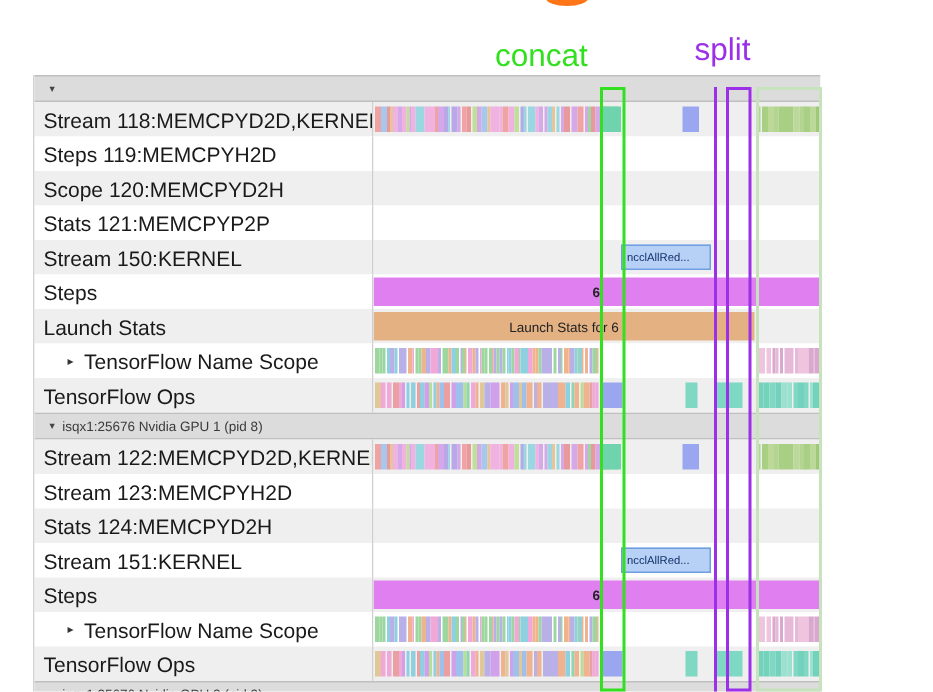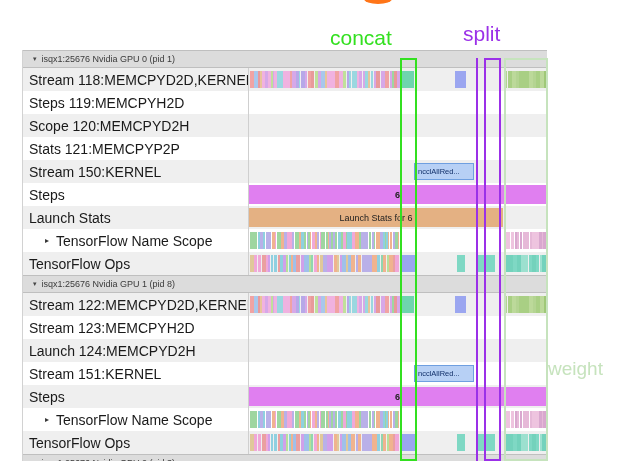--- a/index.html
+++ b/index.html
@@ -64,27 +64,25 @@
 <body>
 
 <div class="root">
 
   <div class="orange-blob"></div>
 
   <div class="ann ann-concat">concat</div>
   <div class="ann ann-split">split</div>
   <div class="ann ann-nccl">nccl</div>
   <div class="ann ann-weight">
-    <div>weight</div>
   </div>
 
   <div class="panel" id="panel">
       <div class="grp">
         <span class="tri">▾</span>
-        <span>isqx1:25676 Nvidia GPU 0 (pid 1)</span>
       </div>
       <div class="row alt">
         <div class="lbl">
           <span>Stream 118:MEMCPYD2D,KERNEL,ME</span>
         </div>
         <div class="trk">
           <div class="stripes">
             <i style="left:1.0px;width:3.8px;background:#f0a3a3"></i>
             <i style="left:5.4px;width:3.3px;background:#a8c7ec"></i>
             <i style="left:9.3px;width:1.7px;background:#e89a9a"></i>
@@ -456,21 +454,21 @@
         </div>
       </div>
       <div class="row">
         <div class="lbl">
           <span>Stream 123:MEMCPYH2D</span>
         </div>
         <div class="trk"></div>
       </div>
       <div class="row alt">
         <div class="lbl">
-          <span>Launch 124:MEMCPYD2H</span>
+          <span>Stats 124:MEMCPYD2H</span>
         </div>
         <div class="trk"></div>
       </div>
       <div class="row">
         <div class="lbl">
           <span>Stream 151:KERNEL</span>
         </div>
         <div class="trk">
           <div class="nccl-box" style="left:165px;top:3px;width:60px;height:17px">
             <span>ncclAllRed...</span>

